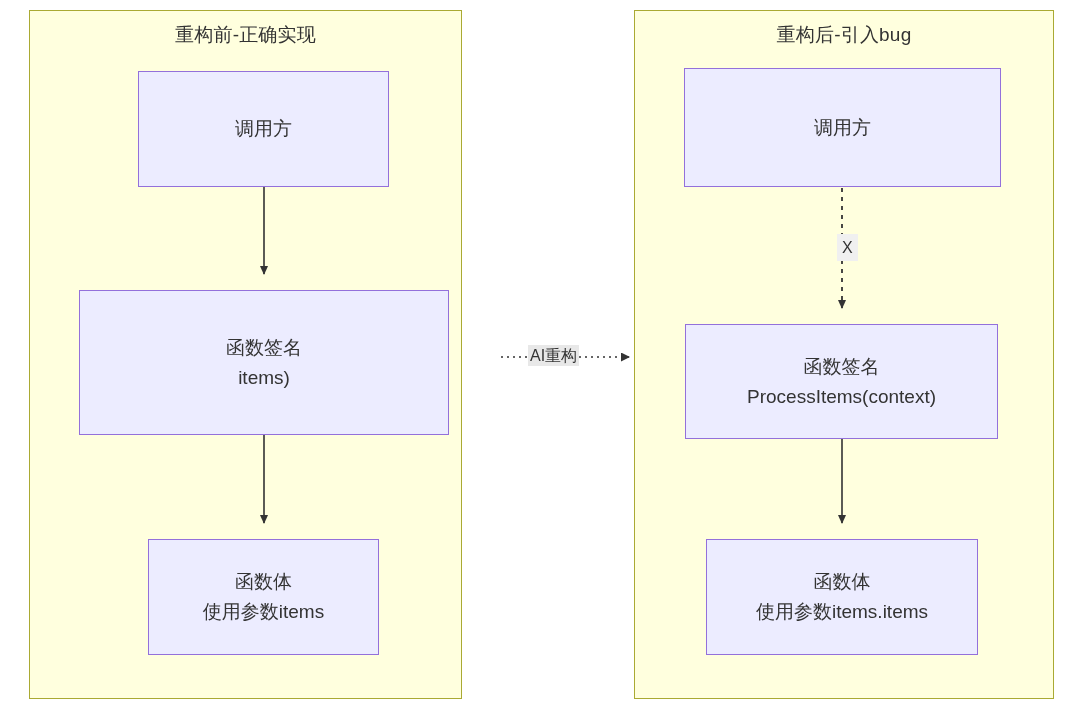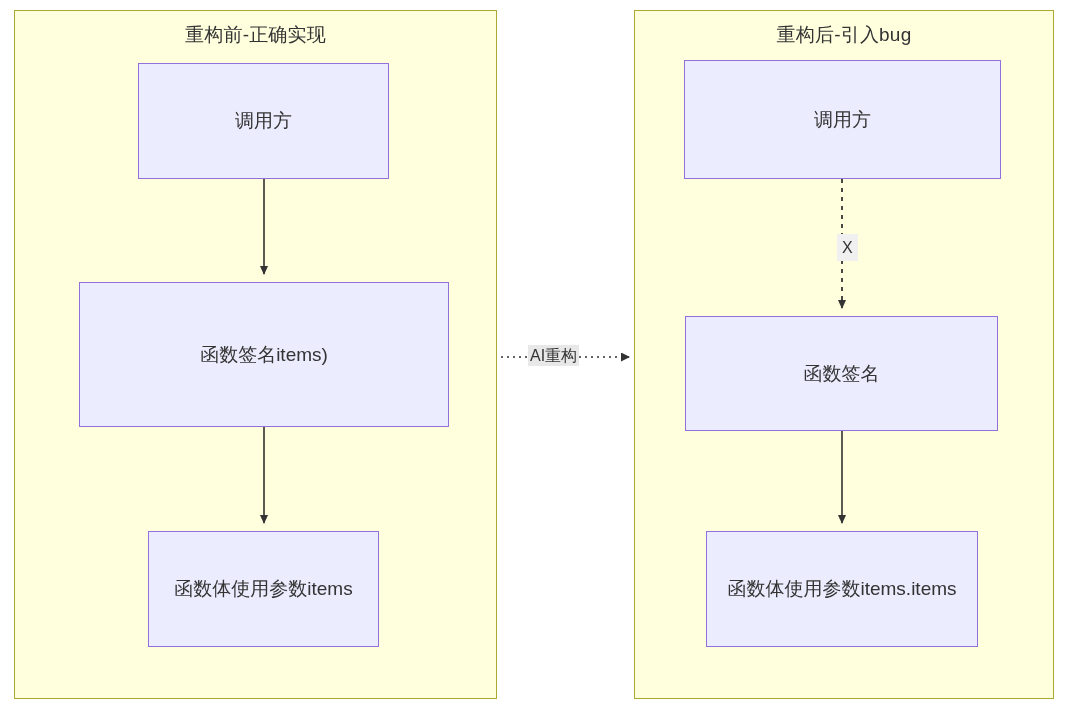--- a/index.html
+++ b/index.html
@@ -23,21 +23,21 @@
     height: 710px;
   }
 
   
   .panel {
     position: absolute;
     background: #ffffde;
     border: 1px solid #aaaa33;
     box-sizing: border-box;
   }
-  #panel-left  { left: 14px;  top: 10px; width: 483px; height: 689px; }
+  #panel-left  { left: 29px;  top: 10px; width: 433px; height: 689px; }
   #panel-right { left: 634px; top: 10px; width: 420px; height: 689px; }
 
   .panel-title {
     position: absolute;
     top: 11px;
     left: 0;
     width: 100%;
     text-align: center;
     font-size: 19px;
     color: #333333;
@@ -45,28 +45,29 @@
     white-space: nowrap;
   }
 
   
   .node {
     position: absolute;
     background: #ececff;
     border: 1px solid #9370db;
     box-sizing: border-box;
     display: flex;
-    flex-direction: row;
+    flex-direction: column;
     align-items: center;
     justify-content: center;
     color: #333333;
     font-size: 19px;
     line-height: 30px;
     text-align: center;
     padding: 0 6px;
+    margin-top: 8px;
   }
   .node .line { white-space: nowrap; }
 
   
   #node-l1 { left: 138px; top: 63px;  width: 251px; height: 116px; }
   #node-l2 { left: 79px;  top: 282px; width: 370px; height: 145px; }
   #node-l3 { left: 148px; top: 531px; width: 231px; height: 116px; }
 
   
   #node-r1 { left: 684px; top: 60px;  width: 317px; height: 119px; }
@@ -144,20 +145,21 @@
     <span class="line">函数体</span>
     <span class="line">使用参数items</span>
   </div>
 
   <div class="node" id="node-r1">
     <span class="line">调用方</span>
   </div>
 
   <div class="node" id="node-r2">
     <span class="line">函数签名</span>
+    <span class="line">ProcessItems(context)</span>
   </div>
 
   <div class="node" id="node-r3">
     <span class="line">函数体</span>
     <span class="line">使用参数items.items</span>
   </div>
 
   <div class="edge-label" id="label-ai">AI重构</div>
 
   <div class="edge-label" id="label-x">X</div>

